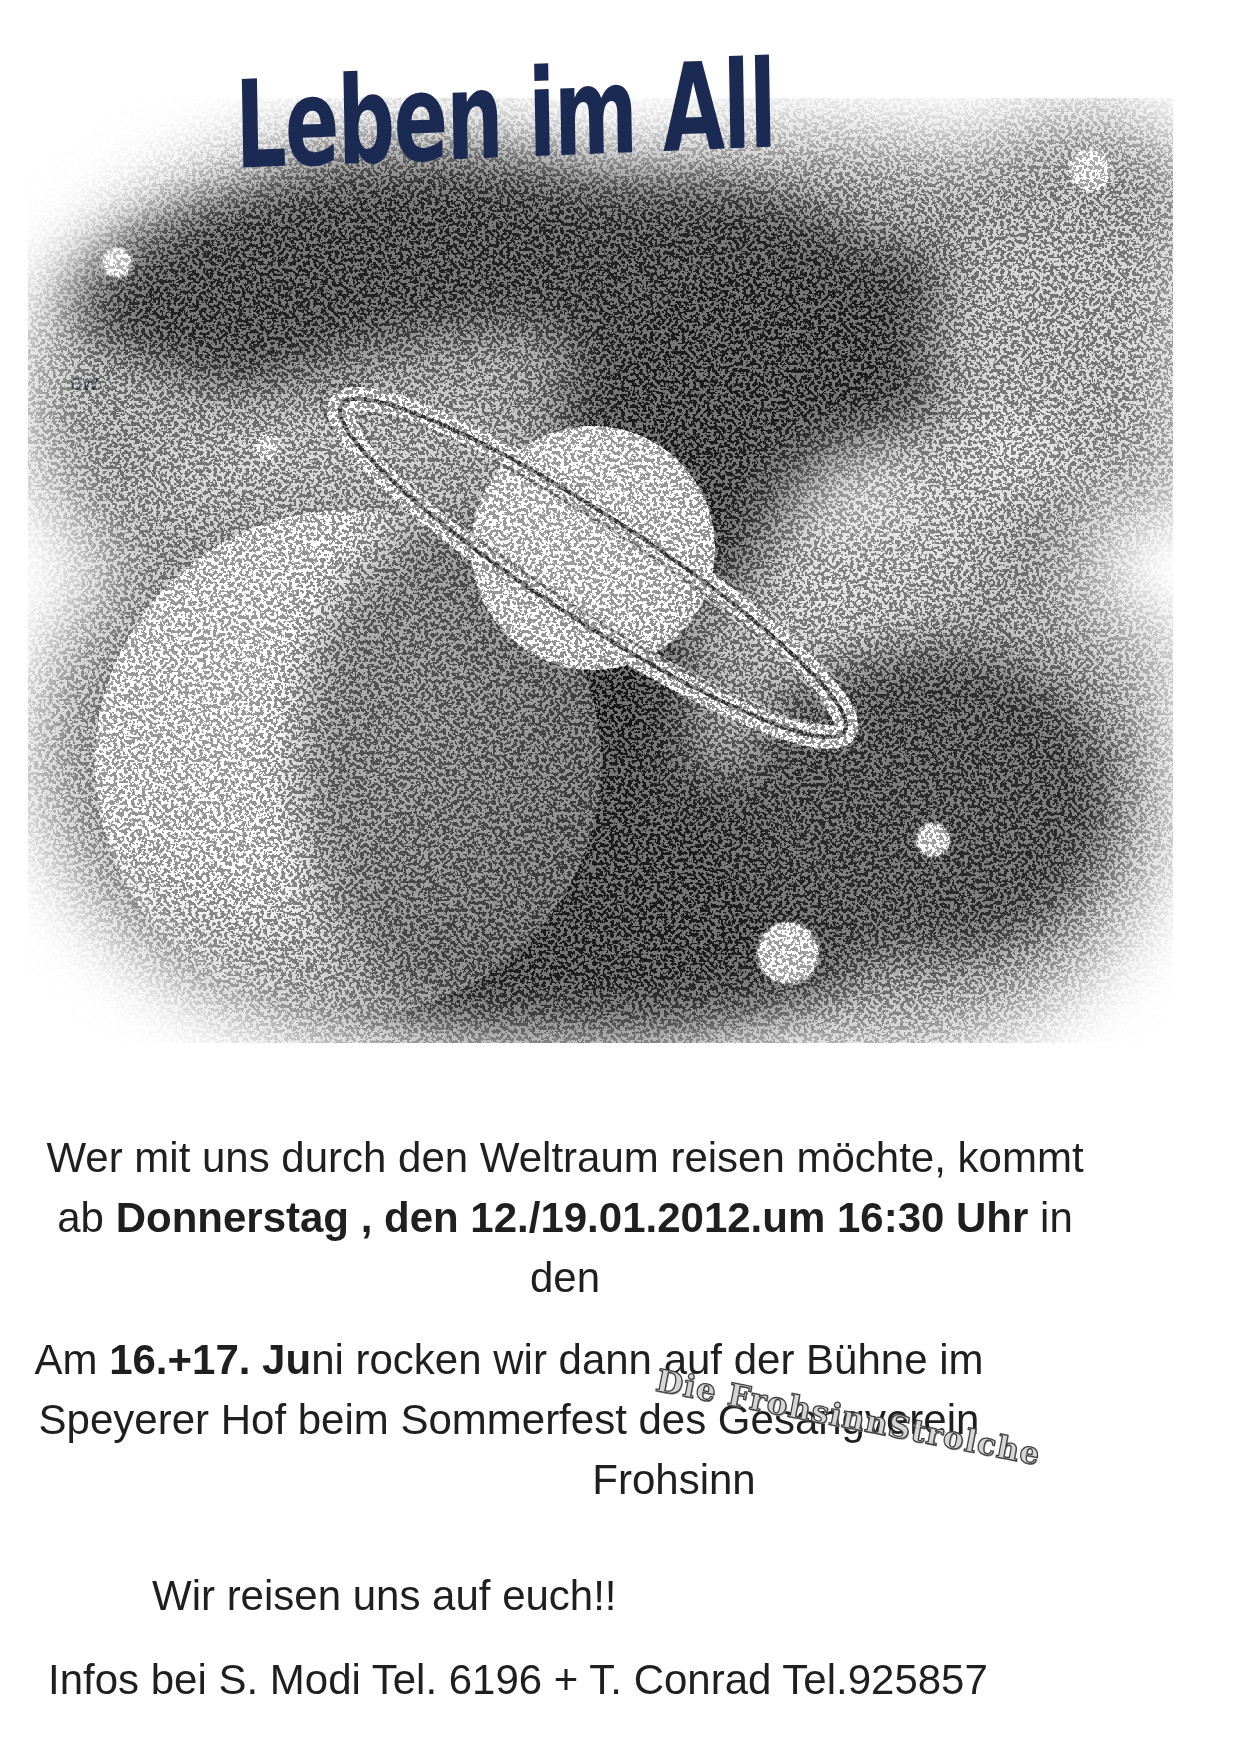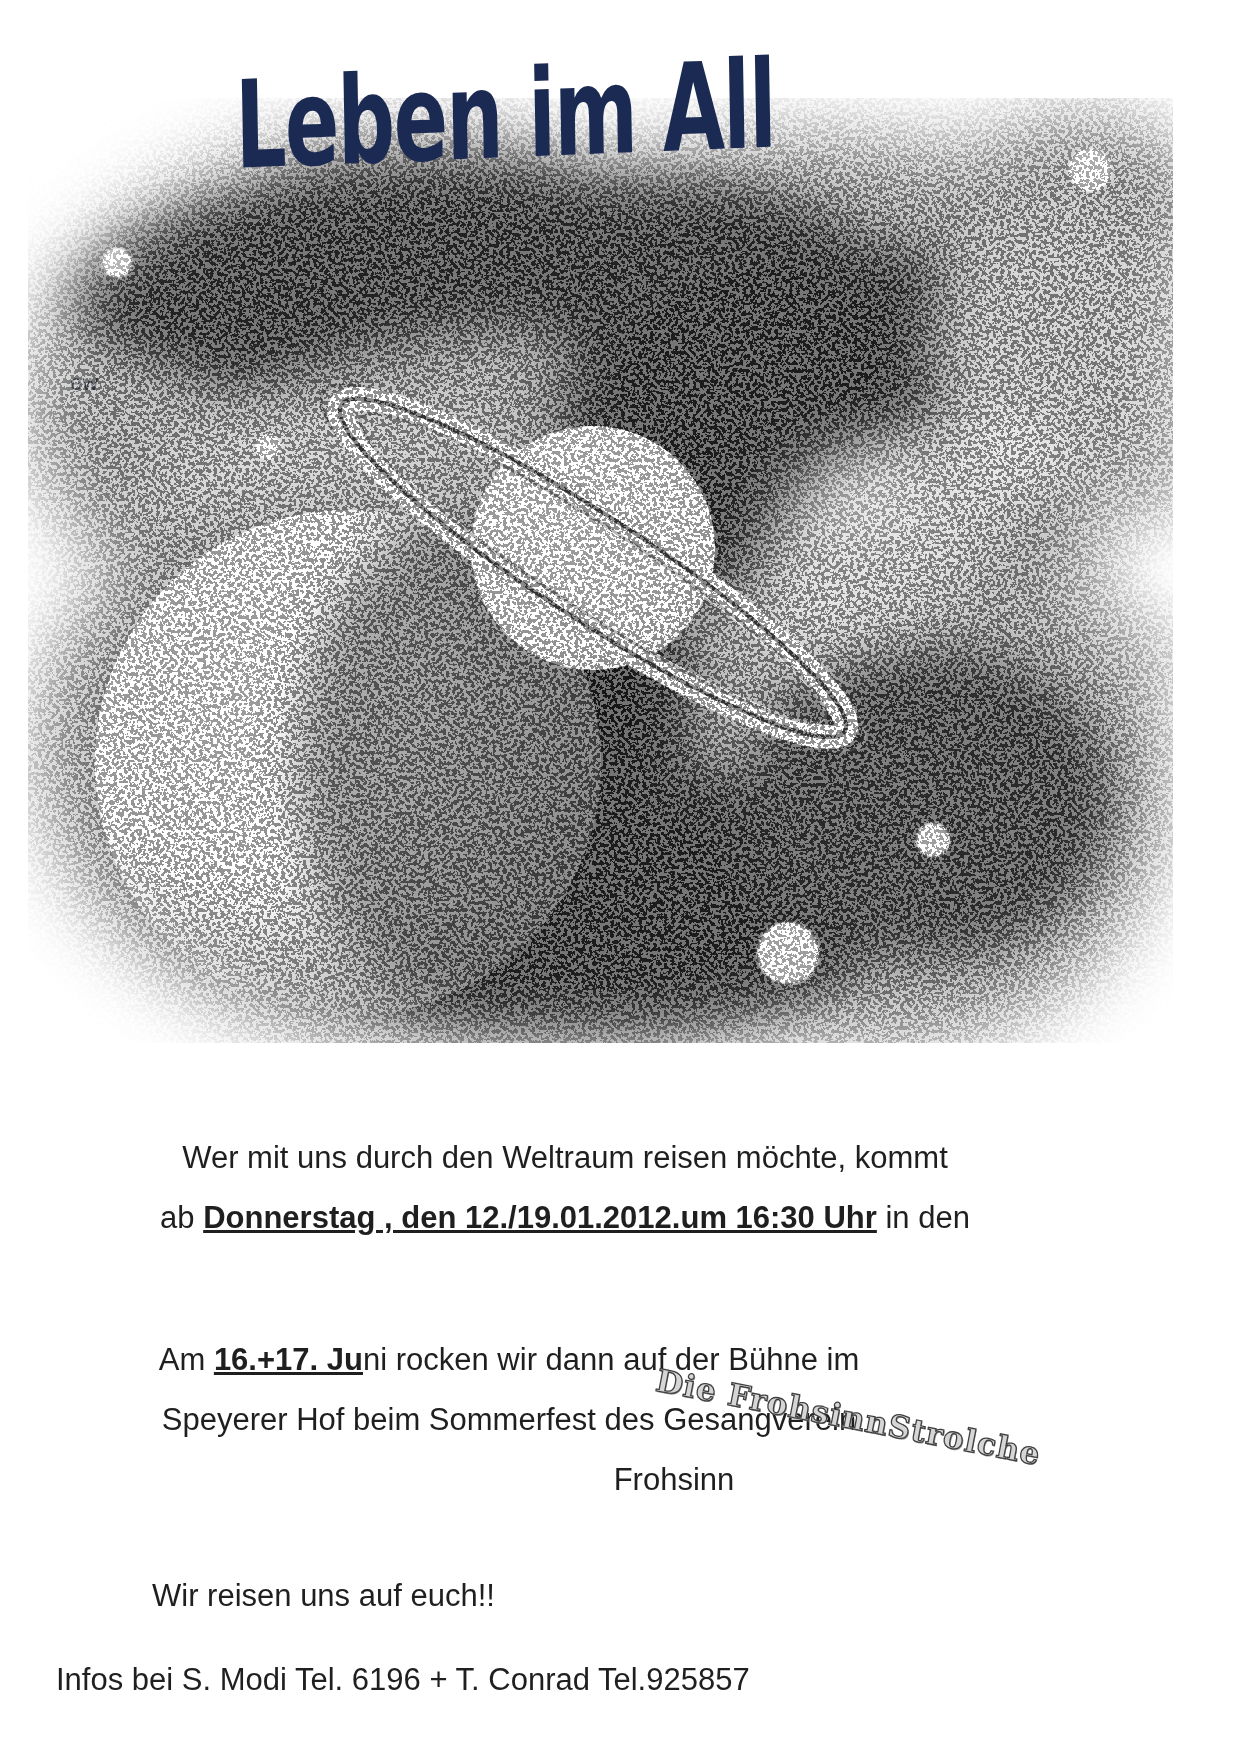--- a/index.html
+++ b/index.html
@@ -9,28 +9,28 @@
     font-family:"Liberation Sans",sans-serif;color:#1f1f1f;
   }
   .title{
     position:absolute;top:58px;left:0;width:1010px;text-align:center;
     font-family:"DejaVu Sans",sans-serif;font-weight:700;font-size:98px;
     color:#1b2a52;letter-spacing:-2px;white-space:nowrap;
     transform:scale(0.82,1.24) rotate(-1.5deg);transform-origin:505px 50%;
     z-index:3;
   }
   .space{position:absolute;left:28px;top:98px;z-index:1;}
-  .txt{position:absolute;font-size:31px;line-height:60px;color:#1f1f1f;z-index:2;}
+  .txt{position:absolute;font-size:42px;line-height:60px;color:#1f1f1f;z-index:2;}
   .intro{top:1128px;left:25px;width:1080px;text-align:center;}
   .event{top:1330px;left:9px;width:1000px;text-align:center;}
   .txt p{margin:0;}
   .event .indent{text-align:center;padding-left:330px;}
-  b,strong{font-weight:700;text-decoration:underline;}
+  b,strong{font-weight:700;}
   .closing{top:1566px;left:152px;}
-  .contact{top:1650px;left:56px;}
+  .contact{top:1650px;left:48px;}
   .signature{
     position:absolute;top:1362px;left:660px;width:340px;z-index:2;
     font-family:"DejaVu Serif",serif;font-weight:700;font-size:31px;
     letter-spacing:1px;white-space:nowrap;
     color:#d6d6d6;-webkit-text-stroke:1.3px #3f3f3f;
     text-shadow:1px 1px 0 #9a9a9a;
     transform:rotate(11deg);transform-origin:left top;
   }
   .ew-caption{font-family:"Liberation Sans",sans-serif;}
 </style>

